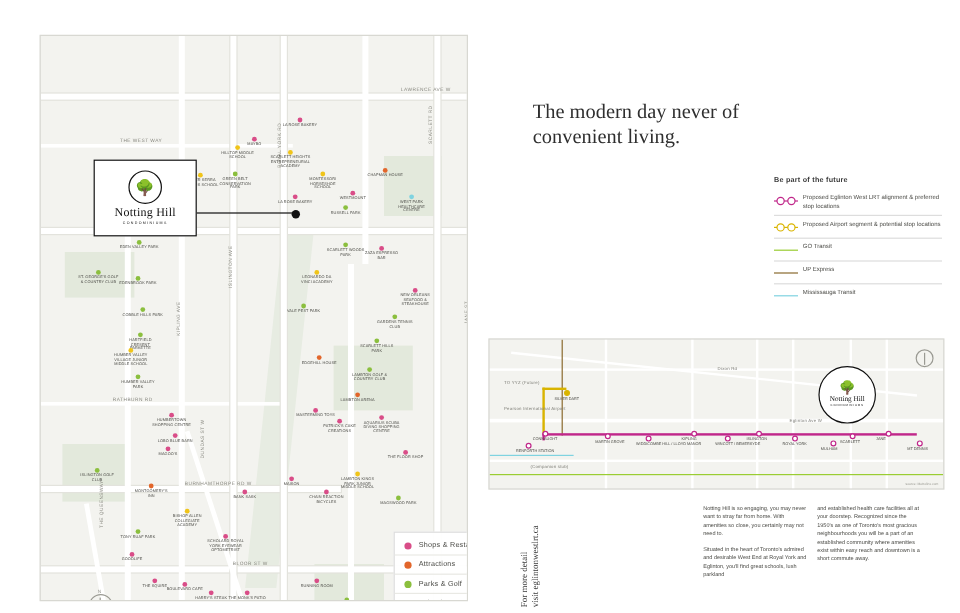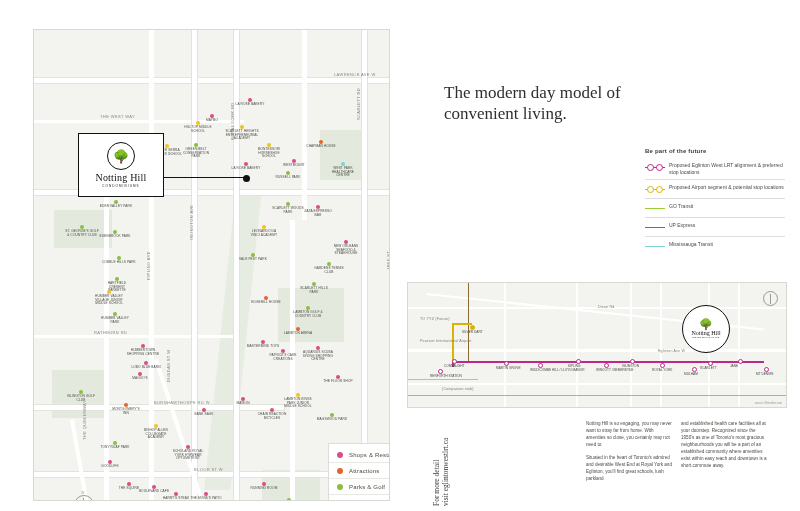--- a/index.html
+++ b/index.html
@@ -266,21 +266,21 @@
         <span class="ldot" style="background: rgb(139, 191, 62);"></span>
         <span class="ltext">Parks &amp; Golf</span>
       </div>
       <div class="lrow">
         <span class="ldot" style="background: rgb(240, 196, 25);"></span>
         <span class="ltext">Schools</span>
       </div>
     </div>
 </div>
 
-<div id="headline">The modern day model of convenient living.</div>
+<div id="headline">The modern day never of convenient living.</div>
 
 <div id="transit-legend">
   <div class="tl-title">Be part of the future</div>
   <div id="transit-legend-rows">
       <div class="tl-row">
         <div class="tl-mark">
           <div class="mk-line" style="background: rgb(192, 39, 138);"></div>
           <div class="mk-circle mk-c1" style="border: 1.2px solid rgb(192, 39, 138);"></div>
           <div class="mk-circle mk-c2" style="border: 1.2px solid rgb(192, 39, 138);"></div>
         </div>

